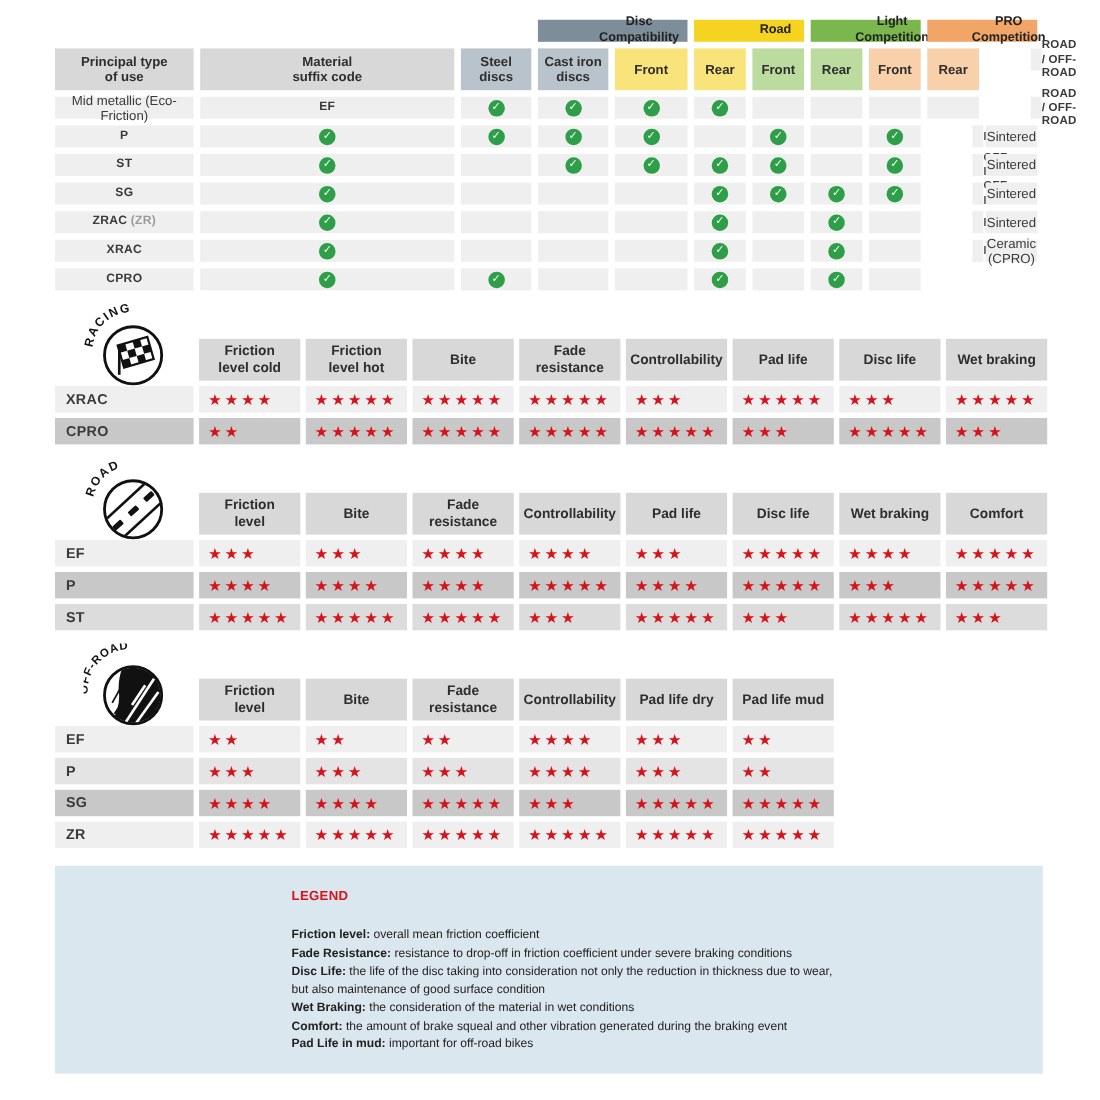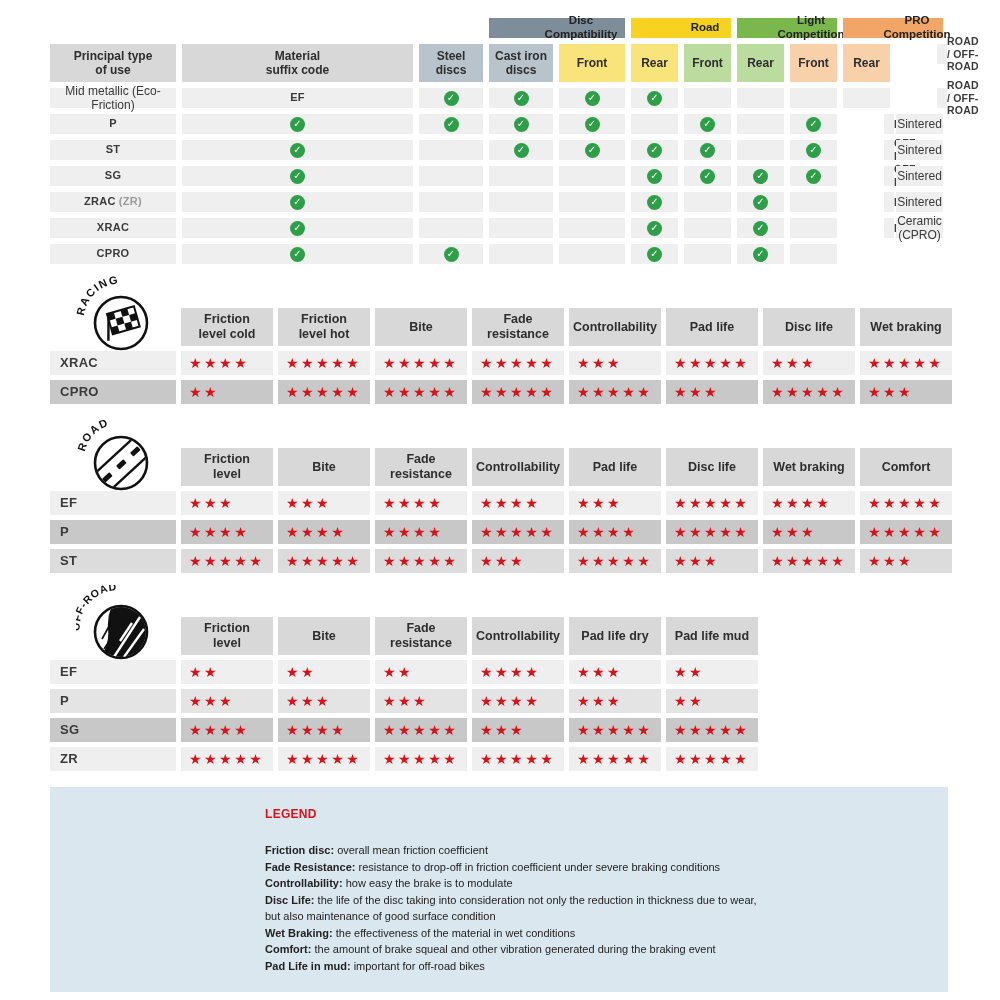--- a/index.html
+++ b/index.html
@@ -361,24 +361,23 @@
         <div class="dcell scell shade-light"><span class="stars">★★★★★</span></div>
         <div class="dcell scell shade-light"><span class="stars">★★★★★</span></div>
         <div class="dcell scell shade-light"><span class="stars">★★★★★</span></div>
         <div class="dcell scell shade-light"><span class="stars">★★★★★</span></div>
       </div>
   </div>
 
   <div class="legend">
     <div class="legend-title">LEGEND</div>
     <div id="legend-items">
-        <div class="legend-item"><span class="legend-term">Friction disc: </span><span class="legend-desc">overall mean friction coefficient</span></div>
+        <div class="legend-item"><span class="legend-term">Friction level: </span><span class="legend-desc">overall mean friction coefficient</span></div>
         <div class="legend-item"><span class="legend-term">Fade Resistance: </span><span class="legend-desc">resistance to drop-off in friction coefficient under severe braking conditions</span></div>
-        <div class="legend-item"><span class="legend-term">Controllability: </span><span class="legend-desc">how easy the brake is to modulate</span></div>
         <div class="legend-item"><span class="legend-term">Disc Life: </span><span class="legend-desc">the life of the disc taking into consideration not only the reduction in thickness due to wear,
 but also maintenance of good surface condition</span></div>
-        <div class="legend-item"><span class="legend-term">Wet Braking: </span><span class="legend-desc">the effectiveness of the material in wet conditions</span></div>
+        <div class="legend-item"><span class="legend-term">Wet Braking: </span><span class="legend-desc">the consideration of the material in wet conditions</span></div>
         <div class="legend-item"><span class="legend-term">Comfort: </span><span class="legend-desc">the amount of brake squeal and other vibration generated during the braking event</span></div>
         <div class="legend-item"><span class="legend-term">Pad Life in mud: </span><span class="legend-desc">important for off-road bikes</span></div>
       </div>
   </div>
 
 </div>
 
 </body></html>

